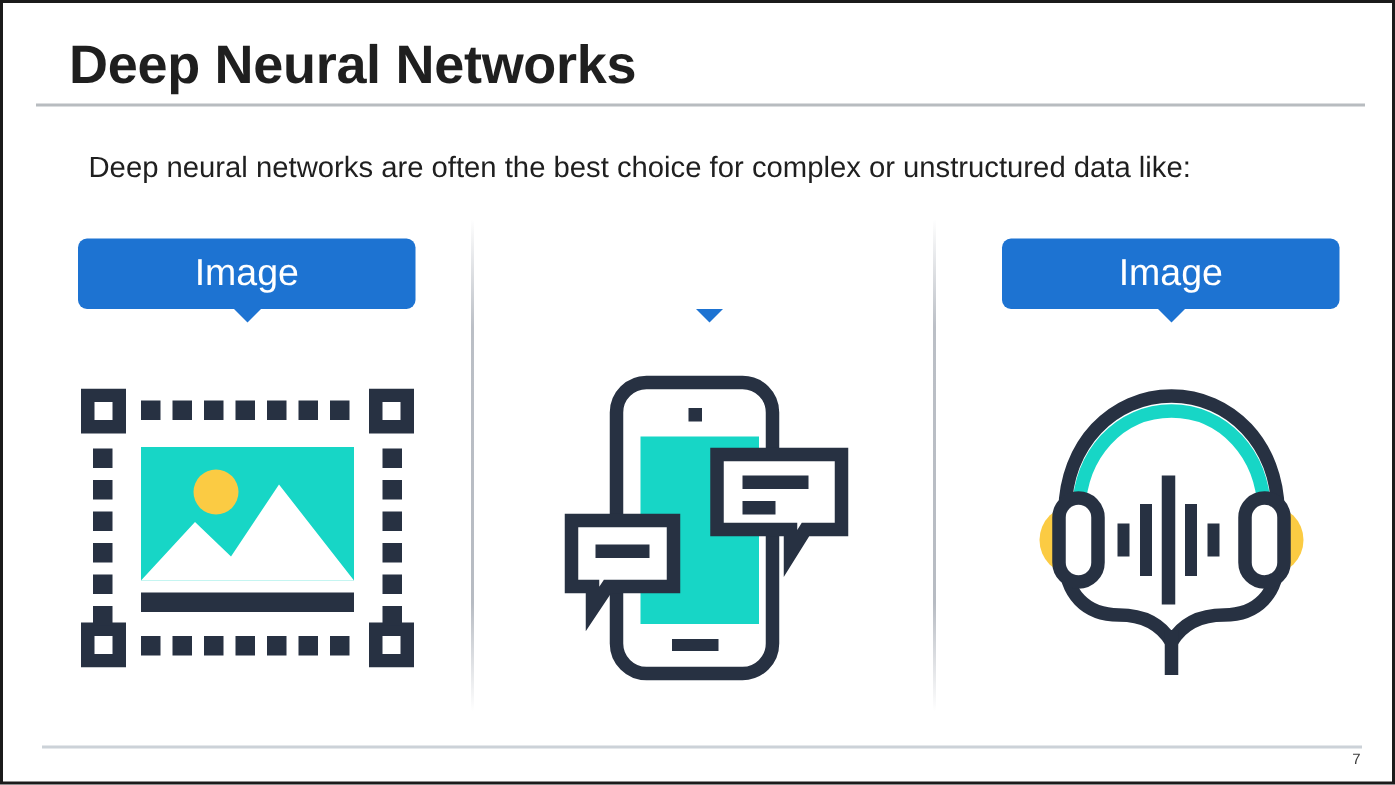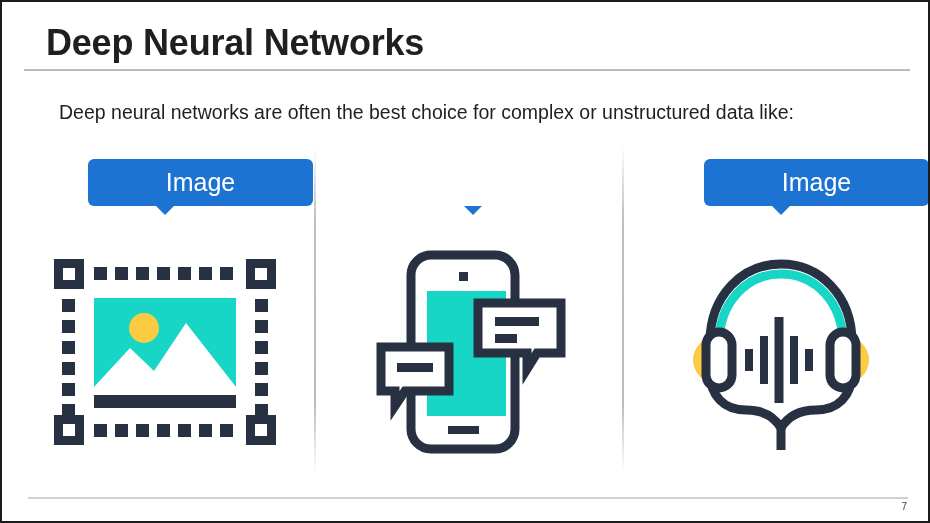--- a/index.html
+++ b/index.html
@@ -76,21 +76,20 @@
   
   .badge {
     position: absolute;
     left: 32px; top: 17px;
     width: 225px; height: 47px;
     background: #1d73d2;
     border-radius: 6px;
     display: flex;
     align-items: center;
     justify-content: center;
-    margin-left: 36px;
   }
   .badge-label {
     color: #ffffff;
     font-size: 25px;
     line-height: 1;
     white-space: nowrap;
   }
   .badge-tail {
     position: absolute;
     left: 50%;

